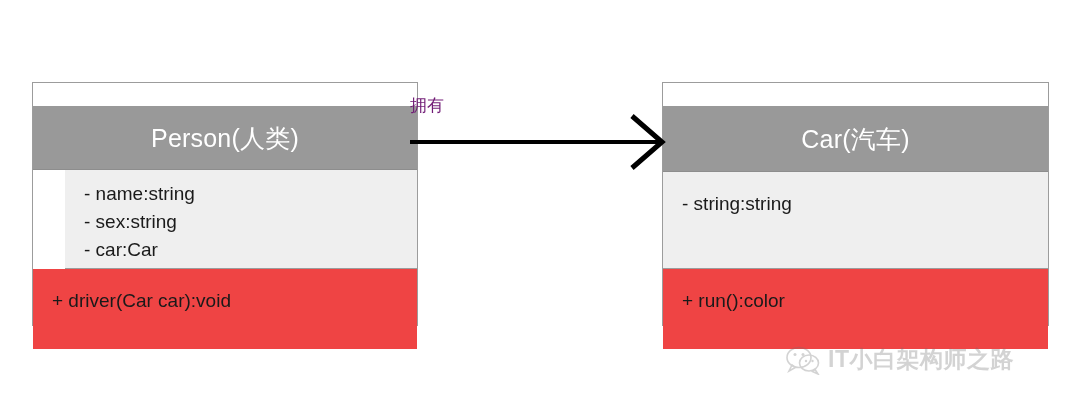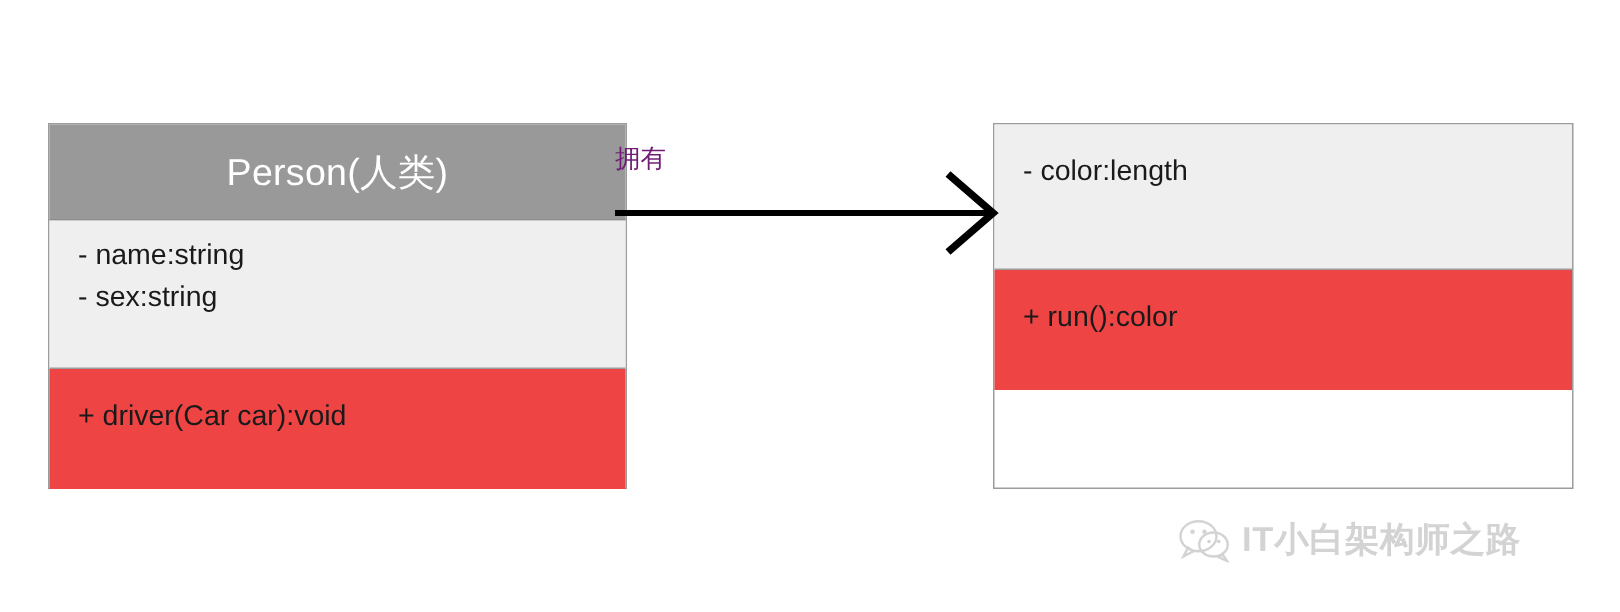--- a/index.html
+++ b/index.html
@@ -34,20 +34,21 @@
     background: #999999;
     color: #ffffff;
     text-align: center;
     font-size: 25px;
     line-height: 64px;
     height: 64px;
     letter-spacing: 0.2px;
     border-bottom: 1px solid #8d8d8d;
     white-space: nowrap;
     overflow: hidden;
+    margin-top: 23px;
   }
   .uml-attributes {
     box-sizing: border-box;
     background: #efefef;
     border-bottom: 1px solid #9c9c9c;
     padding: 10px 0 10px 19px;
   }
   .uml-methods {
     box-sizing: border-box;
     background: #ef4444;
@@ -60,21 +61,21 @@
     white-space: nowrap;
   }
 
   
   #class-person {
     left: 32px;
     top: 82px;
     width: 386px;
     height: 244px;
   }
-  #class-person .uml-attributes { height: 99px; }
+  #class-person .uml-attributes { height: 99px; margin-left: 32px; }
   #class-person .uml-methods    { height: 80px; }
 
   
   #class-car {
     left: 662px;
     top: 82px;
     width: 387px;
     height: 244px;
   }
   #class-car .uml-header   { height: 66px; line-height: 66px; }
@@ -123,29 +124,31 @@
 </head>
 <body>
 
 <div id="diagram">
 
   <div class="uml-class" id="class-person">
     <div class="uml-header">Person(人类)</div>
     <div class="uml-attributes">
       <div class="uml-row">- name:string</div>
       <div class="uml-row">- sex:string</div>
+      <div class="uml-row">- car:Car</div>
     </div>
     <div class="uml-methods">
       <div class="uml-row">+ driver(Car car):void</div>
     </div>
   </div>
 
   <div class="uml-class" id="class-car">
+    <div class="uml-header">Car(汽车)</div>
     <div class="uml-attributes">
-      <div class="uml-row">- color:length</div>
+      <div class="uml-row">- string:string</div>
     </div>
     <div class="uml-methods">
       <div class="uml-row">+ run():color</div>
     </div>
   </div>
 
   <div id="association">
     <svg width="260" height="80" viewBox="0 0 260 80">
       <line x1="0" y1="46" x2="252" y2="46" stroke="#000000" stroke-width="4"></line>
       <polyline points="222,20 252,46 222,72" fill="none" stroke="#000000" stroke-width="5" stroke-linecap="butt" stroke-linejoin="miter"></polyline>

